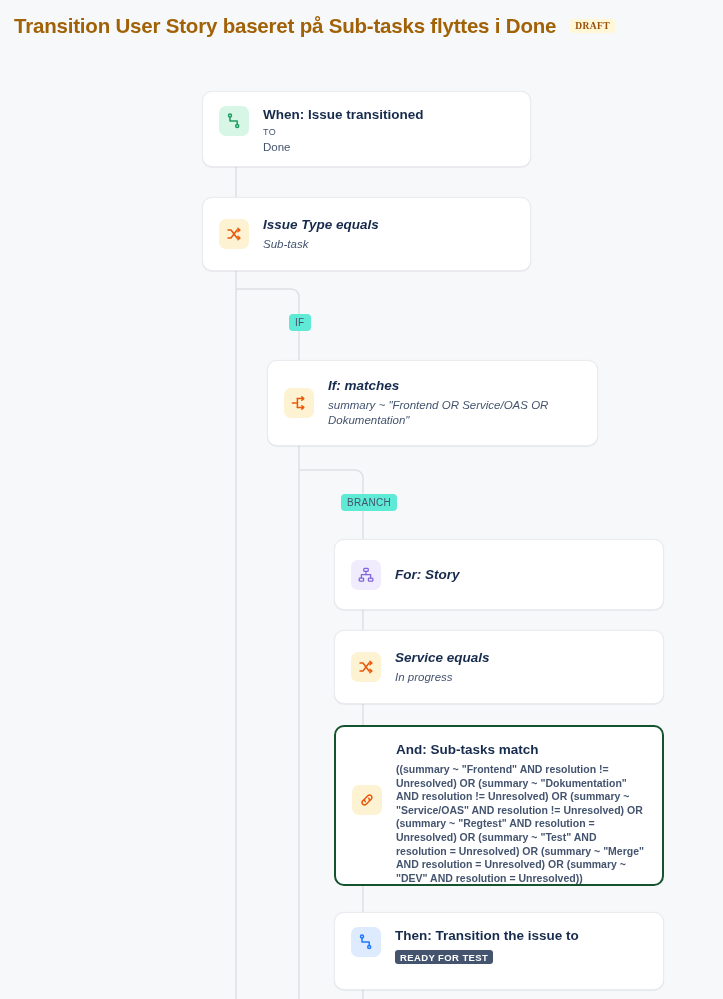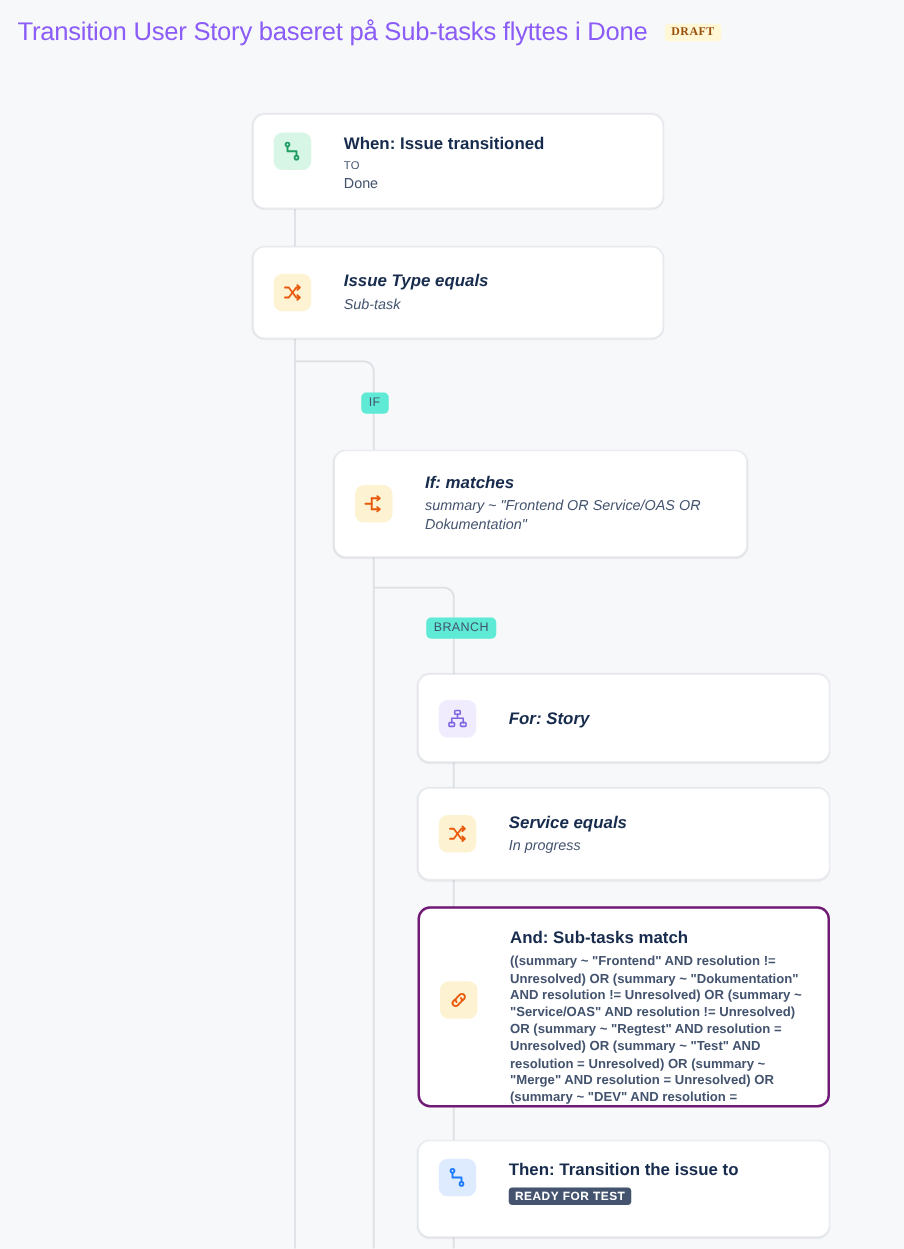--- a/index.html
+++ b/index.html
@@ -22,23 +22,23 @@
     position: absolute;
     left: 0; top: 0;
     width: 723px;
     height: 52px;
     display: flex;
     align-items: center;
     padding-left: 14px;
   }
   #page-title {
     font-size: 20.5px;
-    font-weight: 400;
+    font-weight: 700;
     letter-spacing: -0.2px;
-    color: #8b5cf6;
+    color: #a16207;
     white-space: nowrap;
   }
   #draft-badge {
     margin-left: 14px;
     background: #fff7d6;
     color: #974f0c;
     font-size: 9.5px;
     font-weight: 700;
     letter-spacing: 0.4px;
     padding: 3px 5px 2px 5px;
@@ -65,24 +65,23 @@
   
   .card {
     position: absolute;
     background: #ffffff;
     border: 1px solid #ebecf0;
     border-radius: 10px;
     box-shadow: 0 1px 1px rgba(9,30,66,0.06), 0 0 1px rgba(9,30,66,0.09);
     display: flex;
     align-items: flex-start;
     padding: 14px 16px;
-    gap: 12px;
   }
   .card.selected {
-    border: 2px solid #701a75;
+    border: 2px solid #14532d;
     box-shadow: none;
     overflow: hidden;
   }
 
   .icon-tile {
     width: 30px;
     height: 30px;
     min-width: 30px;
     border-radius: 7px;
     display: flex;

